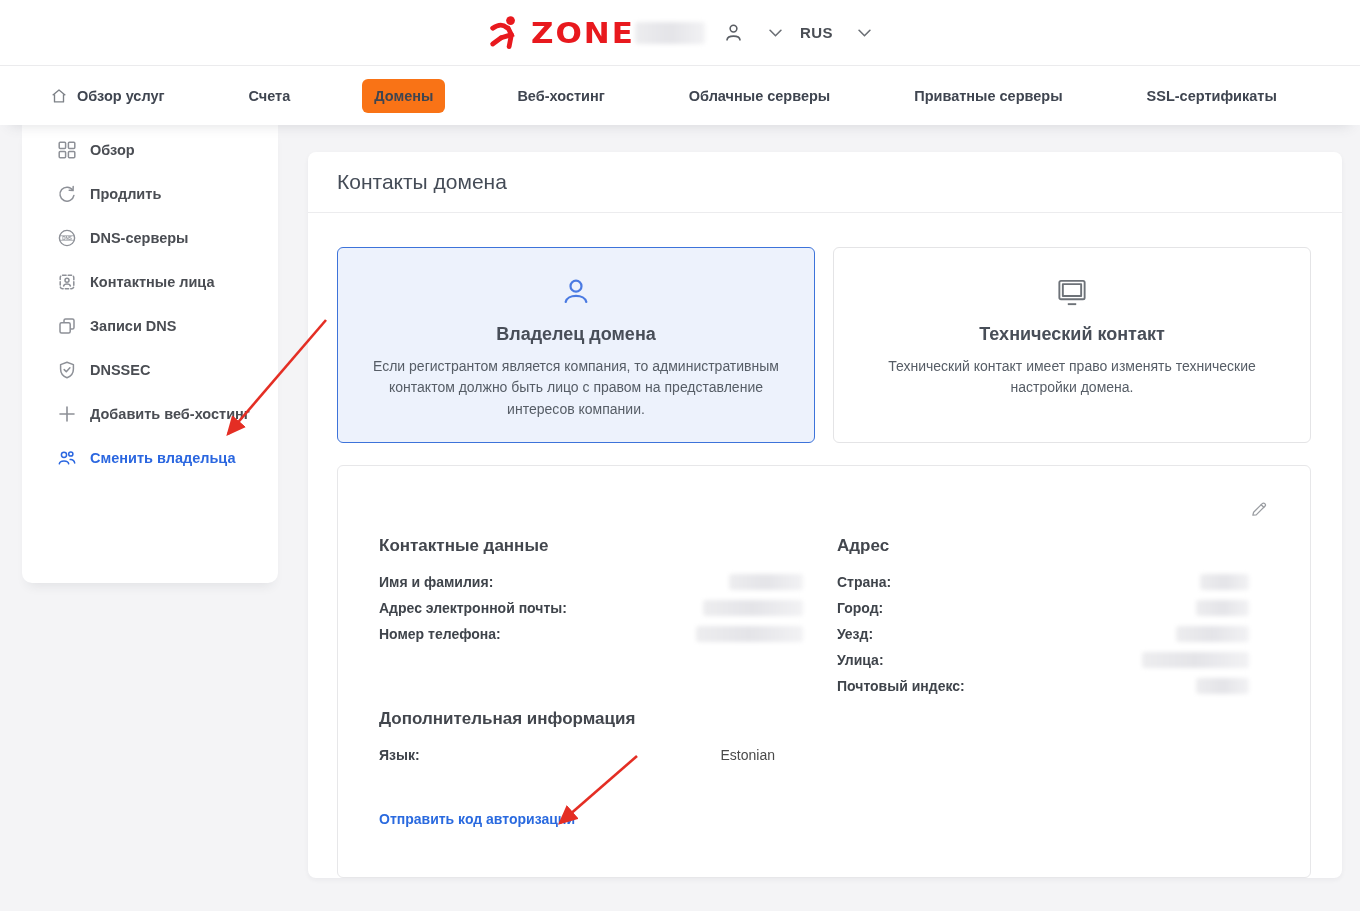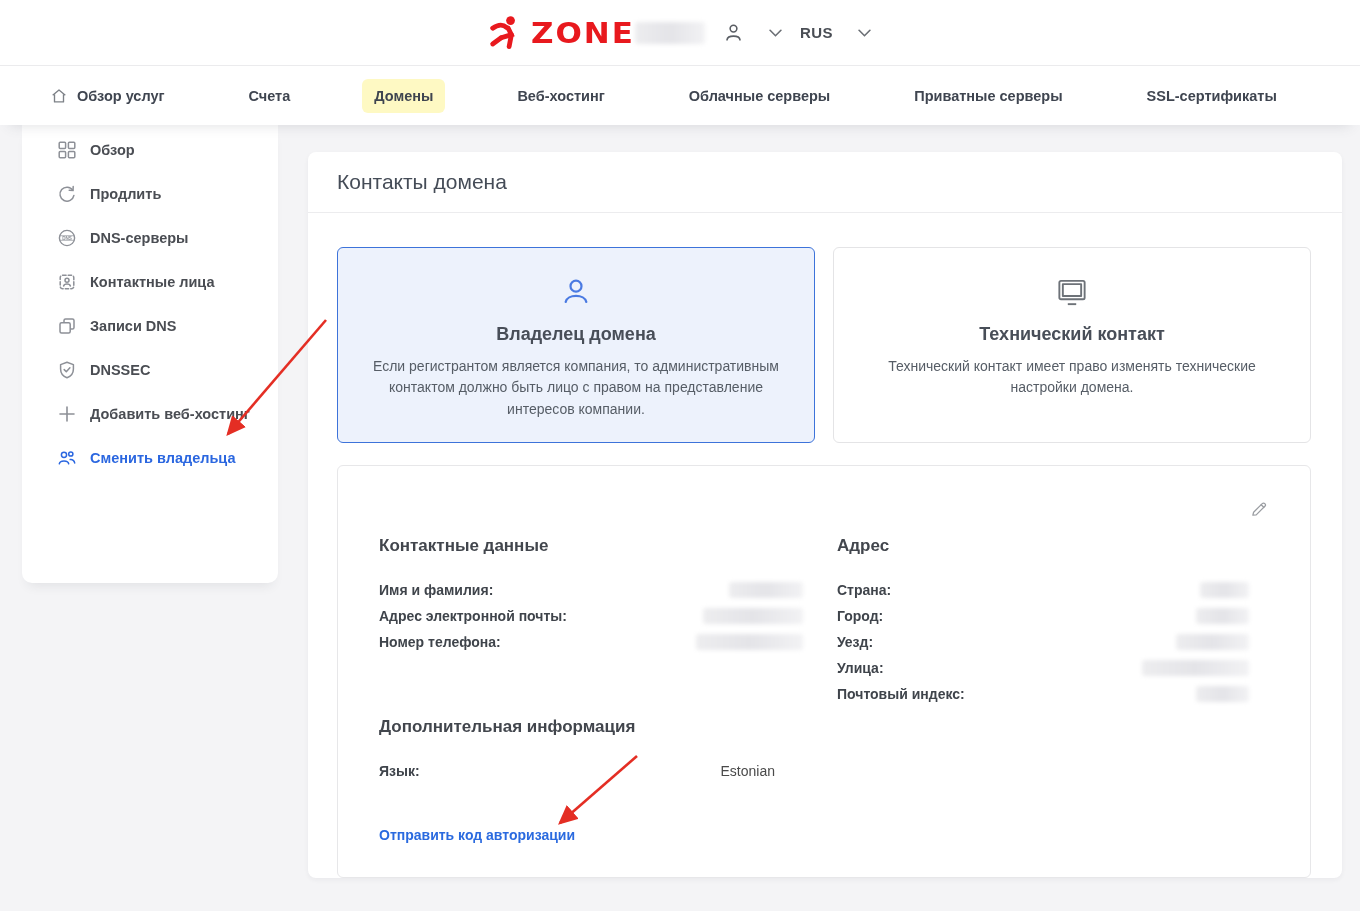--- a/index.html
+++ b/index.html
@@ -36,21 +36,21 @@
     position:absolute; left:0; top:66px; width:1360px; height:59px;
     background:#fff; z-index:4;
     box-shadow:0 10px 14px -10px rgba(70,75,90,.18);
     display:flex; align-items:center; gap:60px; padding-left:38px;
   }
   .nav-item {
     font-size:14.5px; font-weight:bold; color:#3f4550; cursor:pointer;
     display:flex; align-items:center; gap:9px; padding:9px 12px; border-radius:6px;
     white-space:nowrap;
   }
-  .nav-item.active { background:#fef9c3; }
+  .nav-item.active { background:#f97316; }
   
   .sidebar {
     position:absolute; left:22px; top:125px; width:256px; height:458px;
     background:#fff; border-radius:0 0 10px 10px; z-index:3;
     box-shadow:0 8px 12px -6px rgba(40,45,60,.10);
     padding-top:3px;
   }
   .side-item {
     height:44px; display:flex; align-items:center; gap:13px;
     padding-left:35px; cursor:pointer;
@@ -82,21 +82,21 @@
   .panel {
     position:absolute; left:29px; top:313px; width:974px; height:413px;
     border:1px solid #e7e7e9; border-radius:6px; background:#fff;
   }
   .pencil { position:absolute; top:34px; right:42px; cursor:pointer; }
   .col { position:absolute; top:70px; }
   .col-left  { left:41px;  width:424px; }
   .col-right { left:499px; width:412px; }
   .sec-title { font-size:17px; font-weight:bold; color:#42464d; }
   .sec-title.addl { margin-top:62px; }
-  .rows { margin-top:21px; }
+  .rows { margin-top:13px; }
   .row {
     display:flex; justify-content:space-between; align-items:center; height:26px;
   }
   .row .lbl { font-size:14px; font-weight:bold; color:#3f444b; }
   .row .val { font-size:14px; color:#4a4a4a; }
   .row .val.lang-val { margin-right:28px; }
   .val-redact { height:16px; }
   .auth-link {
     margin-top:43px; display:inline-block; font-size:14px; font-weight:bold;
     color:#2a6adf; cursor:pointer;

